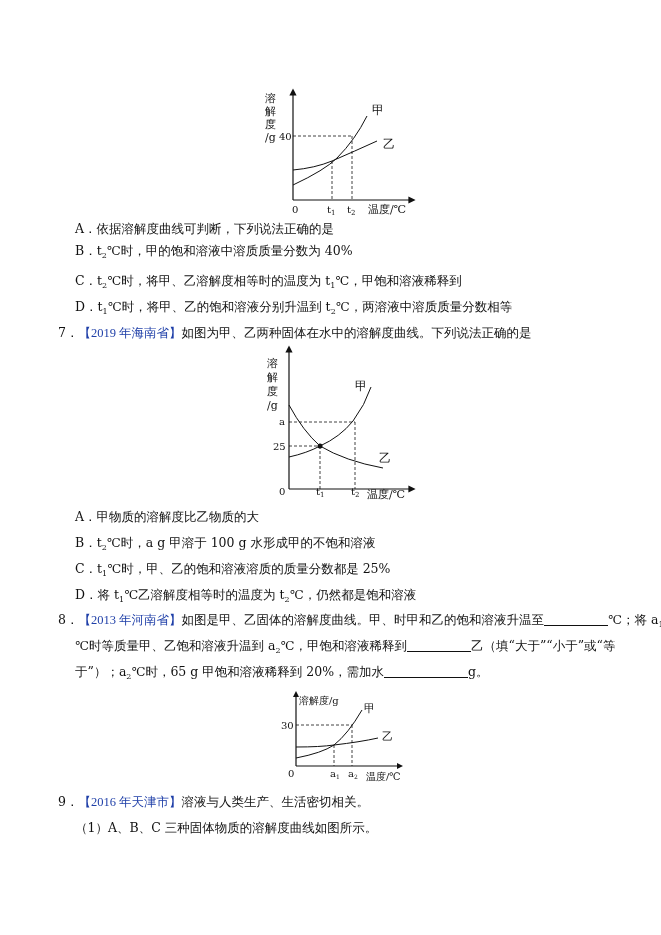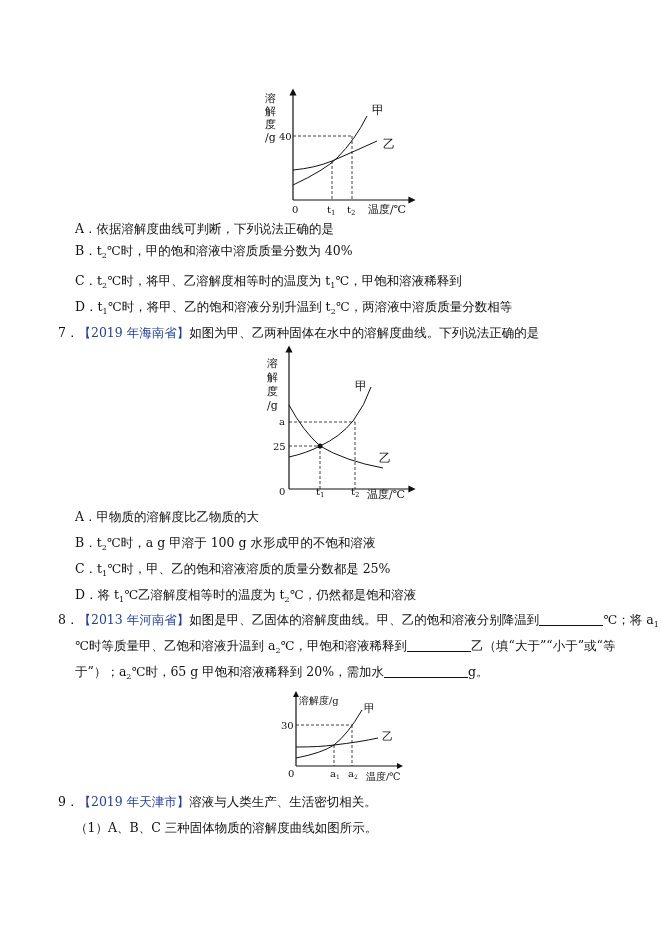--- a/index.html
+++ b/index.html
@@ -2,21 +2,21 @@
 <html><head>
 <meta charset="utf-8">
 <style>
   html, body { margin: 0; padding: 0; background: #ffffff; }
   body {
     width: 661px; height: 935px; position: relative; overflow: hidden;
     font-family: "DejaVu Serif", "Liberation Serif", serif;
     color: #111; font-size: 12.5px;
   }
   .line { position: absolute; white-space: nowrap; line-height: 16px; }
-  .src { color: #1f3fa8; }
+  .src { color: #1f3fa8; font-family: Liberation Serif, serif; }
   .sub { font-size: 8px; vertical-align: -3px; }
   .blank { display: inline-block; border-bottom: 1px solid #111; height: 13px; vertical-align: -2px; }
   svg text { font-family: "DejaVu Serif", "Liberation Serif", serif; fill: #111; }
   .fig { position: absolute; }
 </style>
 </head>
 <body>
 
 <svg class="fig" style="left:255px;top:88px" width="170" height="130" viewBox="0 0 170 130">
   <defs>
@@ -97,21 +97,21 @@
   <span>B．</span><span>t</span><span class="sub">2</span><span>℃时，a g 甲溶于 100 g 水形成甲的不饱和溶液</span>
 </div>
 <div class="line" style="left:75px;top:561px">
   <span>C．</span><span>t</span><span class="sub">1</span><span>℃时，甲、乙的饱和溶液溶质的质量分数都是 25%</span>
 </div>
 <div class="line" style="left:75px;top:587px">
   <span>D．</span><span>将 t</span><span class="sub">1</span><span>℃乙溶解度相等时的温度为 t</span><span class="sub">2</span><span>℃，仍然都是饱和溶液</span>
 </div>
 
 <div class="line" style="left:58px;top:612px">
-  <span>8．</span><span class="src">【2013 年河南省】</span><span>如图是甲、乙固体的溶解度曲线。甲、乙的饱和溶液分别降温到</span><span class="blank" style="width:64px"></span><span>℃；将 a</span><span class="sub">1</span>
+  <span>8．</span><span class="src">【2013 年河南省】</span><span>如图是甲、乙固体的溶解度曲线。甲、时甲和乙的饱和溶液升温至</span><span class="blank" style="width:64px"></span><span>℃；将 a</span><span class="sub">1</span>
 </div>
 <div class="line" style="left:75px;top:638px">
   <span>℃时等质量甲、乙饱和溶液升温到 a</span><span class="sub">2</span><span>℃，甲饱和溶液稀释到</span><span class="blank" style="width:64px"></span><span>乙（填“大于”“小于”或“等</span>
 </div>
 <div class="line" style="left:75px;top:664px">
   <span>于”）；a</span><span class="sub">2</span><span>℃时，65 g 甲饱和溶液稀释到 20%，需加水</span><span class="blank" style="width:84px"></span><span>g。</span>
 </div>
 
 <svg class="fig" style="left:280px;top:690px" width="130" height="92" viewBox="0 0 130 92">
   <defs>
@@ -130,17 +130,17 @@
   <path d="M16,57 Q40,57 54,55 Q80,52 98,48" fill="none" stroke="#111" stroke-width="1"></path>
   <text x="84" y="22" font-size="11">甲</text>
   <text x="102" y="50" font-size="11">乙</text>
   <text x="8" y="87" font-size="10">0</text>
   <text x="50" y="87" font-size="10">a<tspan font-size="6" dy="2">1</tspan></text>
   <text x="68" y="87" font-size="10">a<tspan font-size="6" dy="2">2</tspan></text>
   <text x="86" y="90" font-size="10">温度/℃</text>
 </svg>
 
 <div class="line" style="left:58px;top:794px">
-  <span>9．</span><span class="src">【2019 年天津市】</span><span>溶液与人类生产、生活密切相关。</span>
+  <span>9．</span><span class="src">【2016 年天津市】</span><span>溶液与人类生产、生活密切相关。</span>
 </div>
 <div class="line" style="left:75px;top:820px">
   <span>（1）A、B、C 三种固体物质的溶解度曲线如图所示。</span>
 </div>
 
 </body></html>

